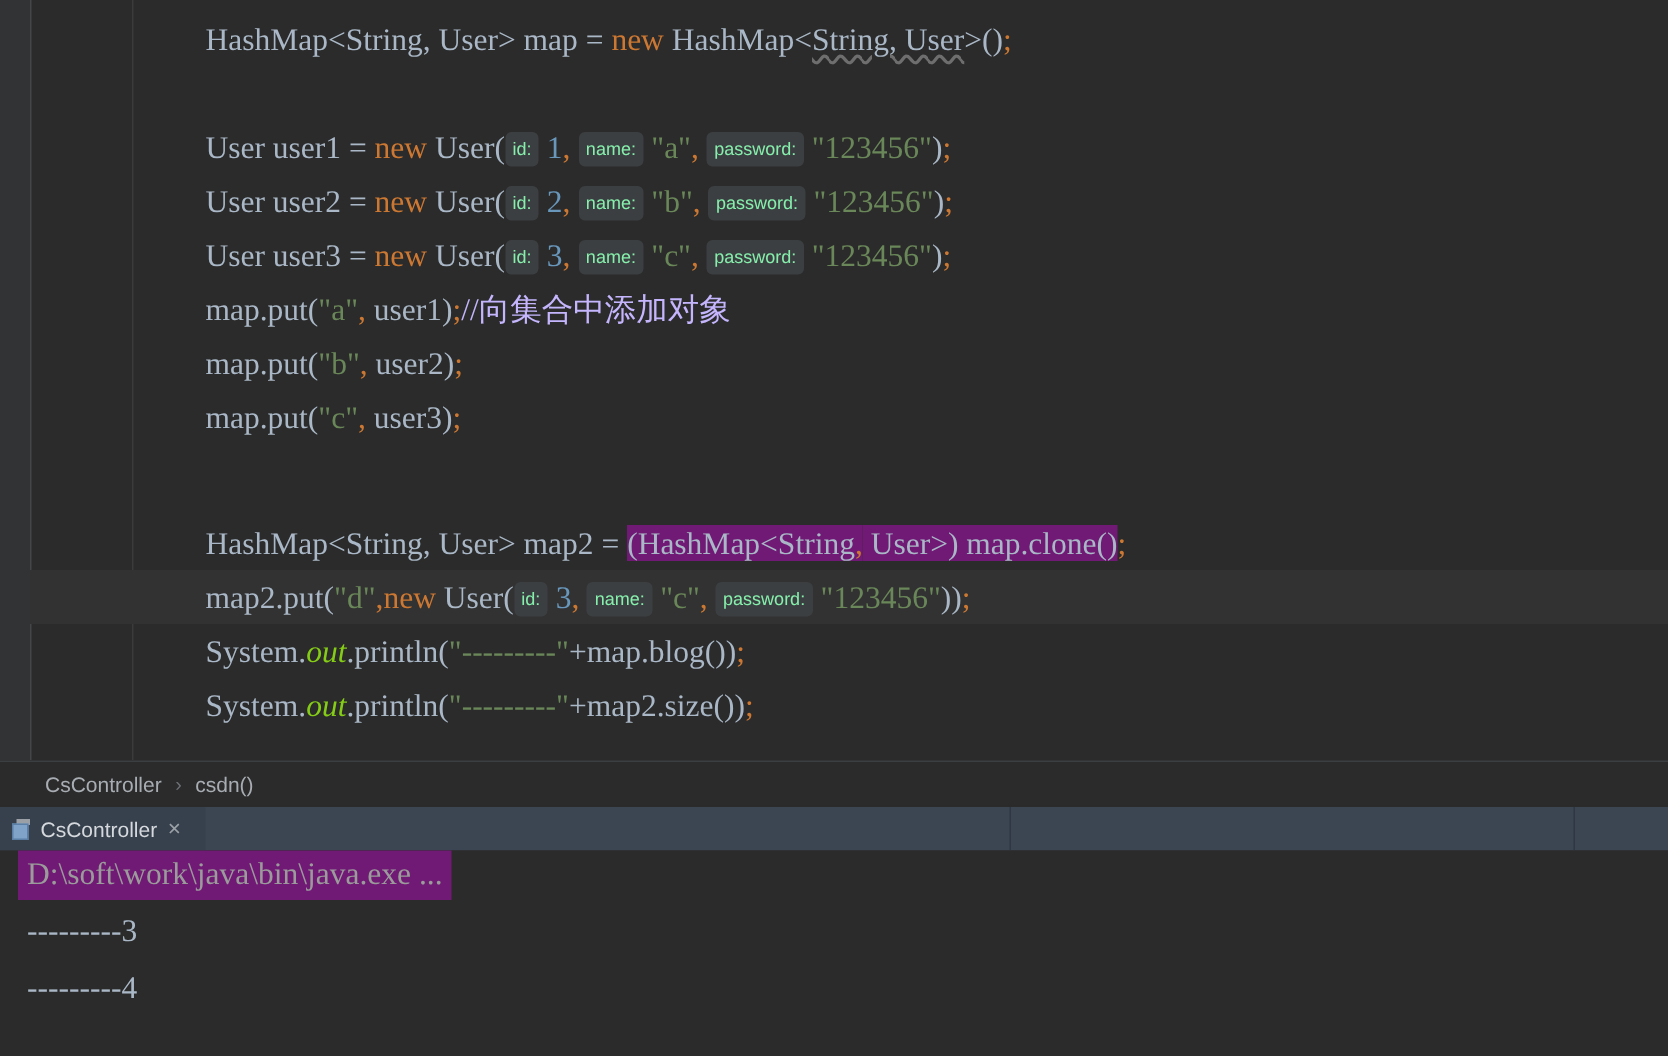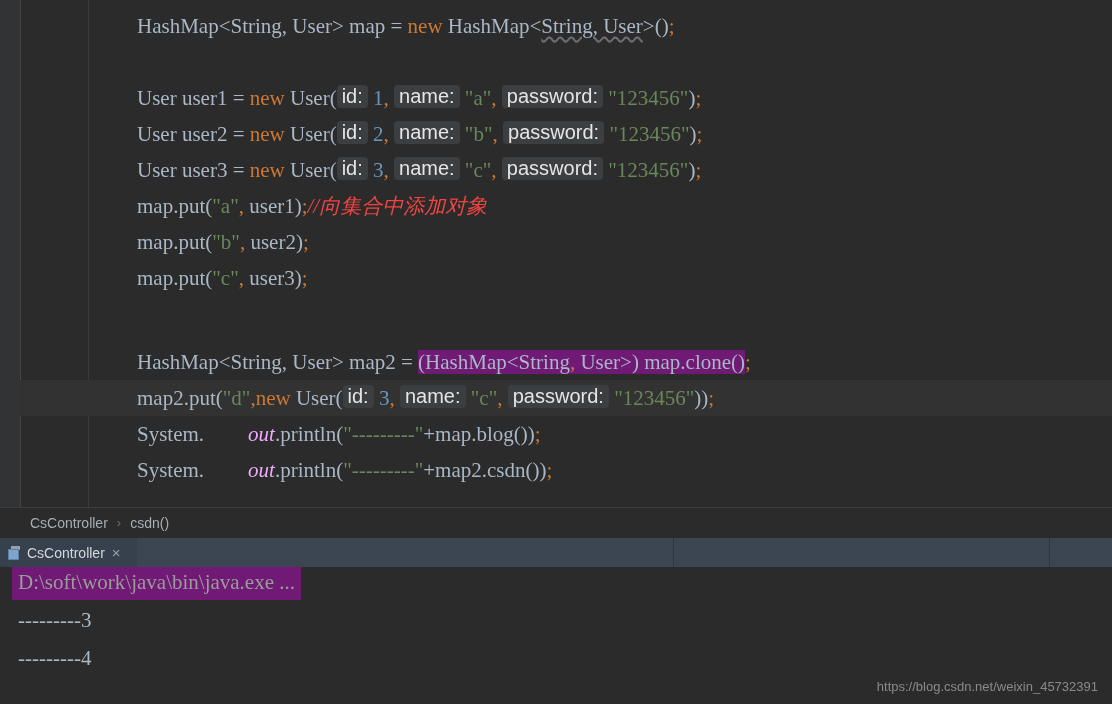--- a/index.html
+++ b/index.html
@@ -22,36 +22,36 @@
     white-space:pre;font-size:21px;font-family:"Liberation Serif", serif;
     color:#a9b7c6;letter-spacing:0px;
   }
   .line .txt{position:absolute;left:137px;top:0;white-space:pre;}
   .cur-line{position:absolute;left:20px;right:0;height:36px;background:#323232;}
 
   
   .kw{color:#cc7832;}
   .num{color:#6897bb;}
   .str{color:#6a8759;}
-  .cmt{color:#ef4444;font-style:italic;}
+  .cmt{color:#c4b5fd;}
   .semi{color:#cc7832;}
-  .fld{color:#f0abfc;font-style:italic;margin-left:44px;}
+  .fld{color:#84cc16;font-style:italic;}
   .plain{color:#a9b7c6;}
   .wavy{
     text-decoration:underline;
     text-decoration-style:wavy;
     text-decoration-color:#6e6e6e;
     text-underline-offset:3px;
   }
 
   .hint{
     display:inline-block;
     font-family:"Liberation Sans", sans-serif;
-    font-size:20px;
-    color:#e5e5e5;
+    font-size:12px;
+    color:#86efac;
     background:#3c3f41;
     border-radius:4px;
     padding:1px 5px 2px 5px;
     vertical-align:2px;
     line-height:20px;
   }
   .cast-hl{background:#701a75;}
 
   
   .breadcrumb{
@@ -109,21 +109,21 @@
         <div class="line" style="top: 80px;"><span class="txt"><span class="plain">User user1 = </span><span class="kw">new </span><span class="plain">User(</span><span class="hint">id:</span><span class="plain"> </span><span class="num">1</span><span class="semi">,</span><span class="plain"> </span><span class="hint">name:</span><span class="plain"> </span><span class="str">"a"</span><span class="semi">,</span><span class="plain"> </span><span class="hint">password:</span><span class="plain"> </span><span class="str">"123456"</span><span class="plain">)</span><span class="semi">;</span></span></div>
         <div class="line" style="top: 116px;"><span class="txt"><span class="plain">User user2 = </span><span class="kw">new </span><span class="plain">User(</span><span class="hint">id:</span><span class="plain"> </span><span class="num">2</span><span class="semi">,</span><span class="plain"> </span><span class="hint">name:</span><span class="plain"> </span><span class="str">"b"</span><span class="semi">,</span><span class="plain"> </span><span class="hint">password:</span><span class="plain"> </span><span class="str">"123456"</span><span class="plain">)</span><span class="semi">;</span></span></div>
         <div class="line" style="top: 152px;"><span class="txt"><span class="plain">User user3 = </span><span class="kw">new </span><span class="plain">User(</span><span class="hint">id:</span><span class="plain"> </span><span class="num">3</span><span class="semi">,</span><span class="plain"> </span><span class="hint">name:</span><span class="plain"> </span><span class="str">"c"</span><span class="semi">,</span><span class="plain"> </span><span class="hint">password:</span><span class="plain"> </span><span class="str">"123456"</span><span class="plain">)</span><span class="semi">;</span></span></div>
         <div class="line" style="top: 188px;"><span class="txt"><span class="plain">map.put(</span><span class="str">"a"</span><span class="semi">,</span><span class="plain"> user1)</span><span class="semi">;</span><span class="cmt">//向集合中添加对象</span></span></div>
         <div class="line" style="top: 224px;"><span class="txt"><span class="plain">map.put(</span><span class="str">"b"</span><span class="semi">,</span><span class="plain"> user2)</span><span class="semi">;</span></span></div>
         <div class="line" style="top: 260px;"><span class="txt"><span class="plain">map.put(</span><span class="str">"c"</span><span class="semi">,</span><span class="plain"> user3)</span><span class="semi">;</span></span></div>
         <div class="line" style="top: 344px;"><span class="txt"><span class="plain">HashMap&lt;String, User&gt; map2 = </span><span class="cast-hl plain">(HashMap&lt;String</span><span class="cast-hl semi">,</span><span class="cast-hl plain"> User&gt;) map.clone()</span><span class="semi">;</span></span></div>
         <div class="cur-line" style="top: 380px;"></div>
         <div class="line" style="top: 380px;"><span class="txt"><span class="plain">map2.put(</span><span class="str">"d"</span><span class="semi">,</span><span class="kw">new </span><span class="plain">User(</span><span class="hint">id:</span><span class="plain"> </span><span class="num">3</span><span class="semi">,</span><span class="plain"> </span><span class="hint">name:</span><span class="plain"> </span><span class="str">"c"</span><span class="semi">,</span><span class="plain"> </span><span class="hint">password:</span><span class="plain"> </span><span class="str">"123456"</span><span class="plain">))</span><span class="semi">;</span></span></div>
         <div class="line" style="top: 416px;"><span class="txt"><span class="plain">System.</span><span class="fld">out</span><span class="plain">.println(</span><span class="str">"---------"</span><span class="plain">+map.blog())</span><span class="semi">;</span></span></div>
-        <div class="line" style="top: 452px;"><span class="txt"><span class="plain">System.</span><span class="fld">out</span><span class="plain">.println(</span><span class="str">"---------"</span><span class="plain">+map2.csdn())</span><span class="semi">;</span></span></div>
+        <div class="line" style="top: 452px;"><span class="txt"><span class="plain">System.</span><span class="fld">out</span><span class="plain">.println(</span><span class="str">"---------"</span><span class="plain">+map2.size())</span><span class="semi">;</span></span></div>
       </div>
   </div>
 
   <div class="breadcrumb">
     <span>CsController</span>
     <span class="bc-sep">›</span>
     <span>csdn()</span>
   </div>
 
   <div class="runtabs">
@@ -138,15 +138,14 @@
     <div class="vsep" style="left:673px"></div>
     <div class="vsep" style="left:1049px"></div>
   </div>
 
   <div class="console">
     <div class="cline cmdline" style="top:-3px">D:\soft\work\java\bin\java.exe ...</div>
     <div class="cline" style="top:35px">---------3</div>
     <div class="cline" style="top:73px">---------4</div>
   </div>
 
-  <div class="watermark">https://blog.csdn.net/weixin_45732391</div>
 
 </div>
 
 </body></html>

